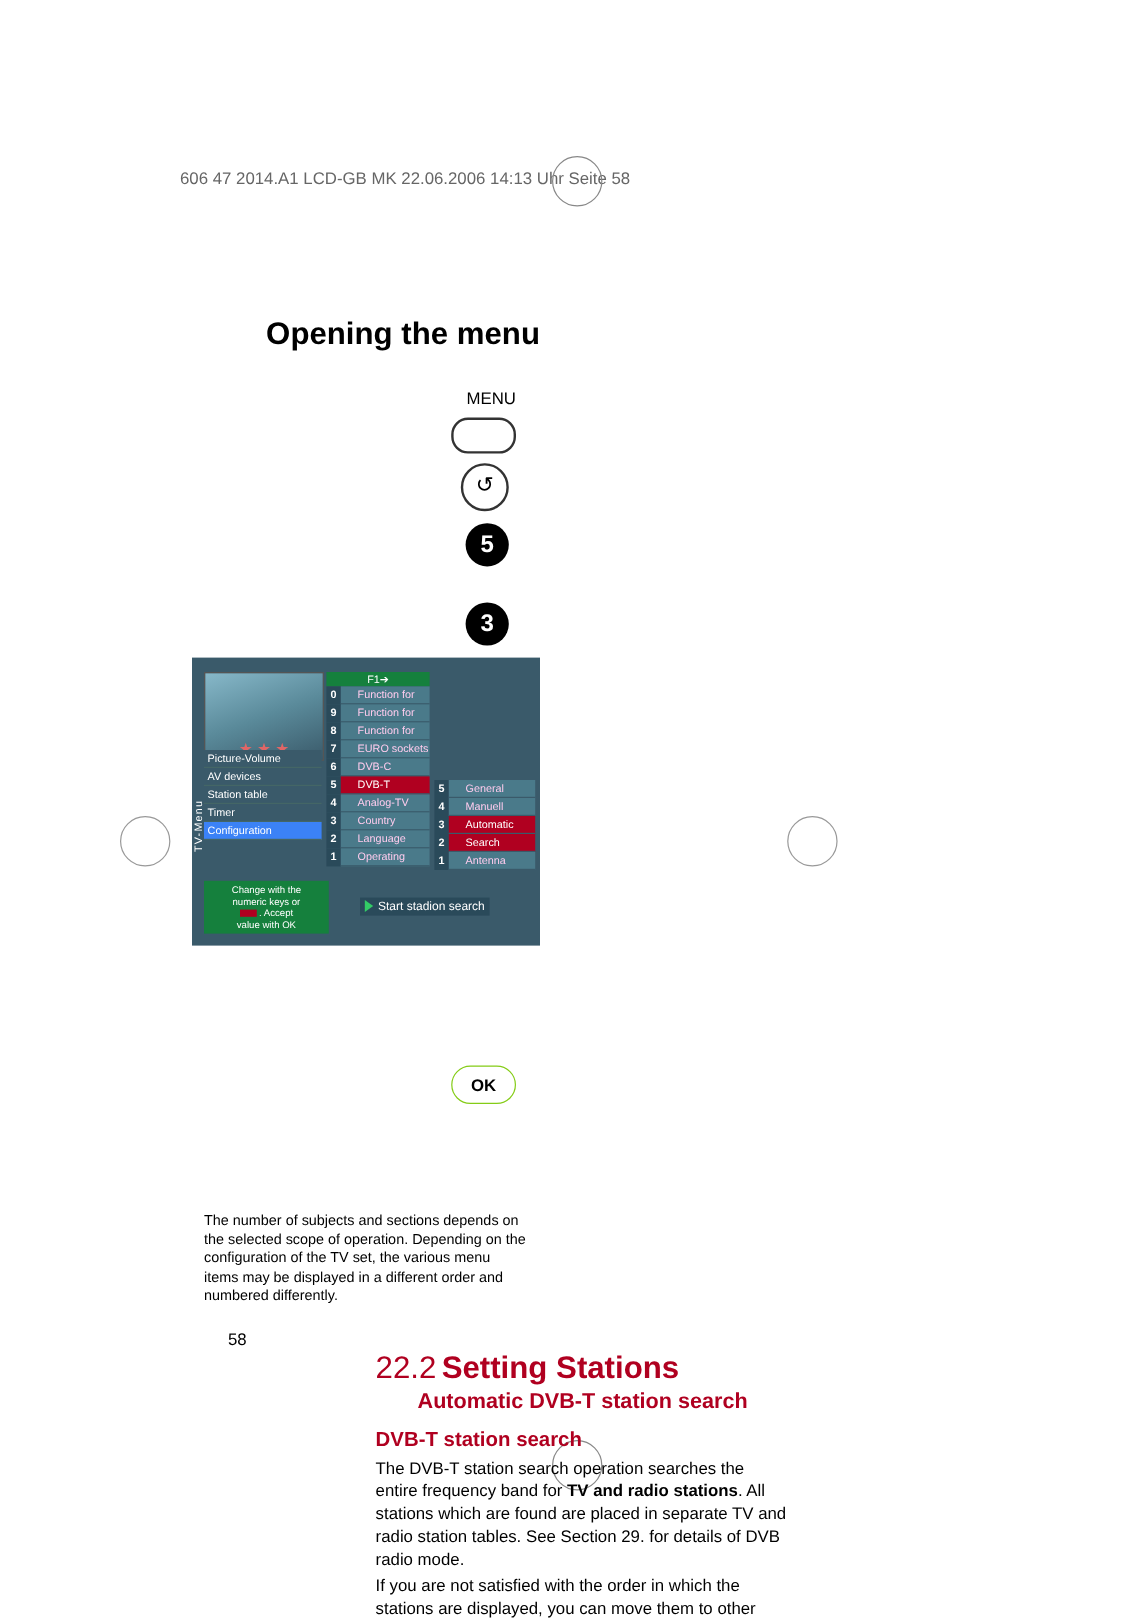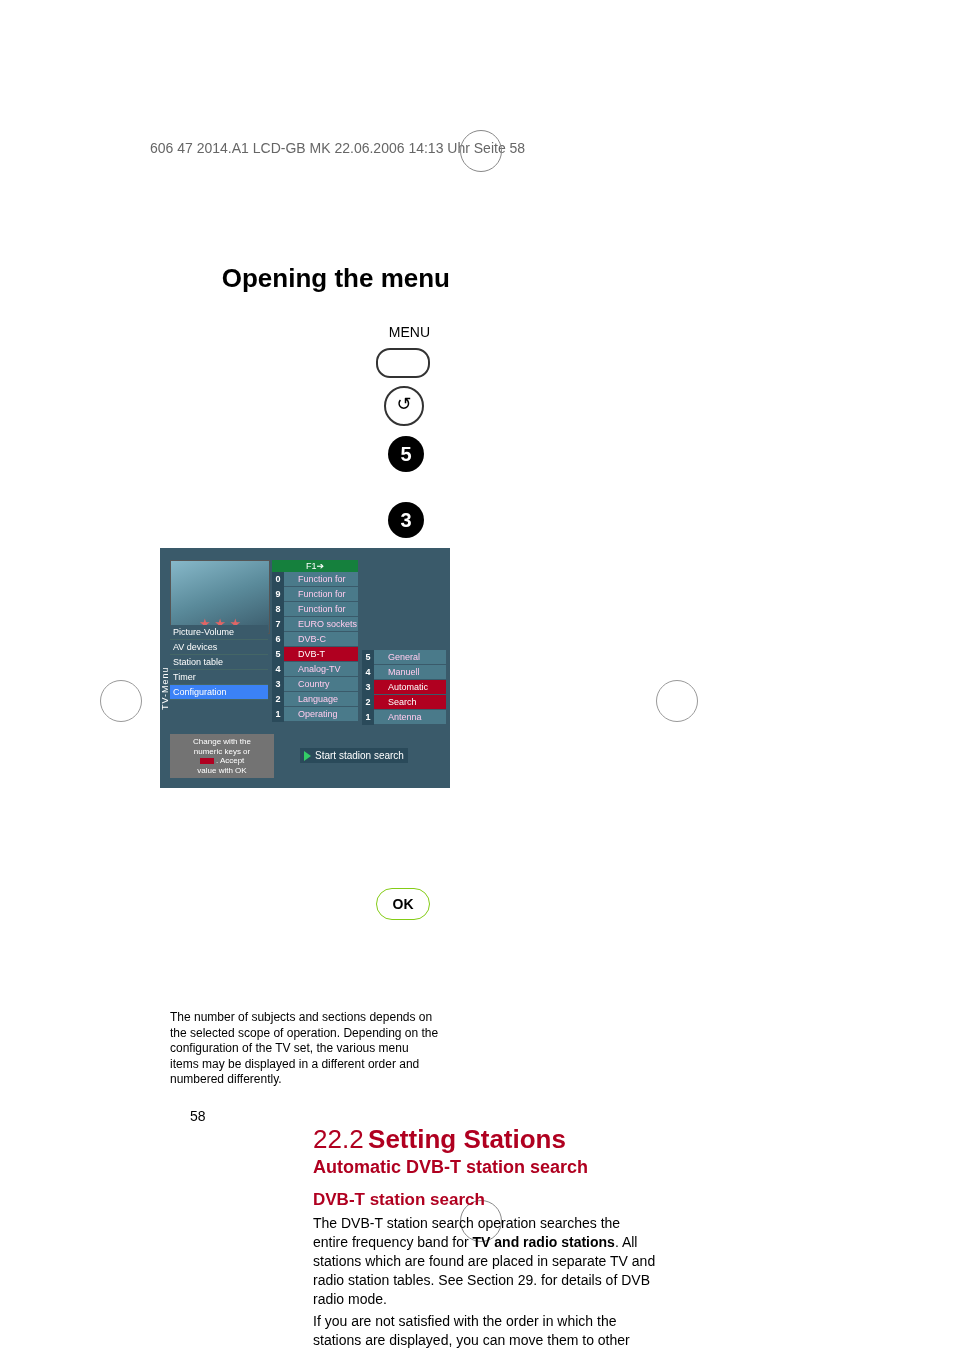--- a/index.html
+++ b/index.html
@@ -77,21 +77,21 @@
   }
   .section-title {
     font-size: 26px;
     font-weight: bold;
     color: #b00020;
   }
   .section-sub {
     font-size: 18px;
     font-weight: bold;
     color: #b00020;
-    text-align: left;
+    text-align: center;
     margin-top: 2px;
   }
   .h3 {
     font-size: 17px;
     font-weight: bold;
     color: #b00020;
     margin: 12px 0 4px 0;
   }
   .para {
     font-size: 14px;
@@ -215,21 +215,21 @@
     text-align: center;
     letter-spacing: 1px;
   }
   .tv-hint {
     position: absolute;
     left: 10px;
     top: 186px;
     width: 98px;
     font-size: 8px;
     color: #fff;
-    background: #737373;
+    background: #15803d;
     padding: 3px;
     text-align: center;
     line-height: 1.2;
   }
   .tv-hint .red-box {
     display: inline-block;
     width: 14px;
     height: 6px;
     background: #b00020;
     vertical-align: middle;

